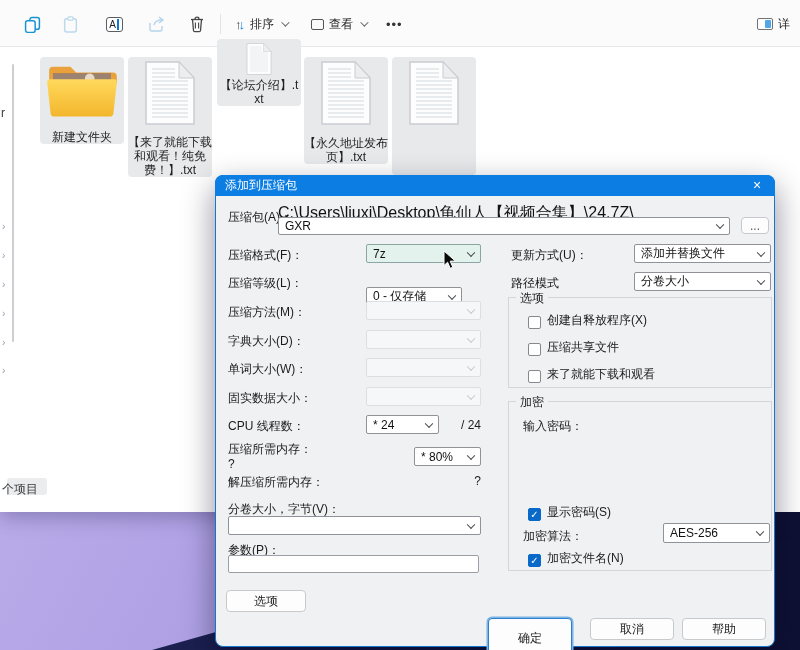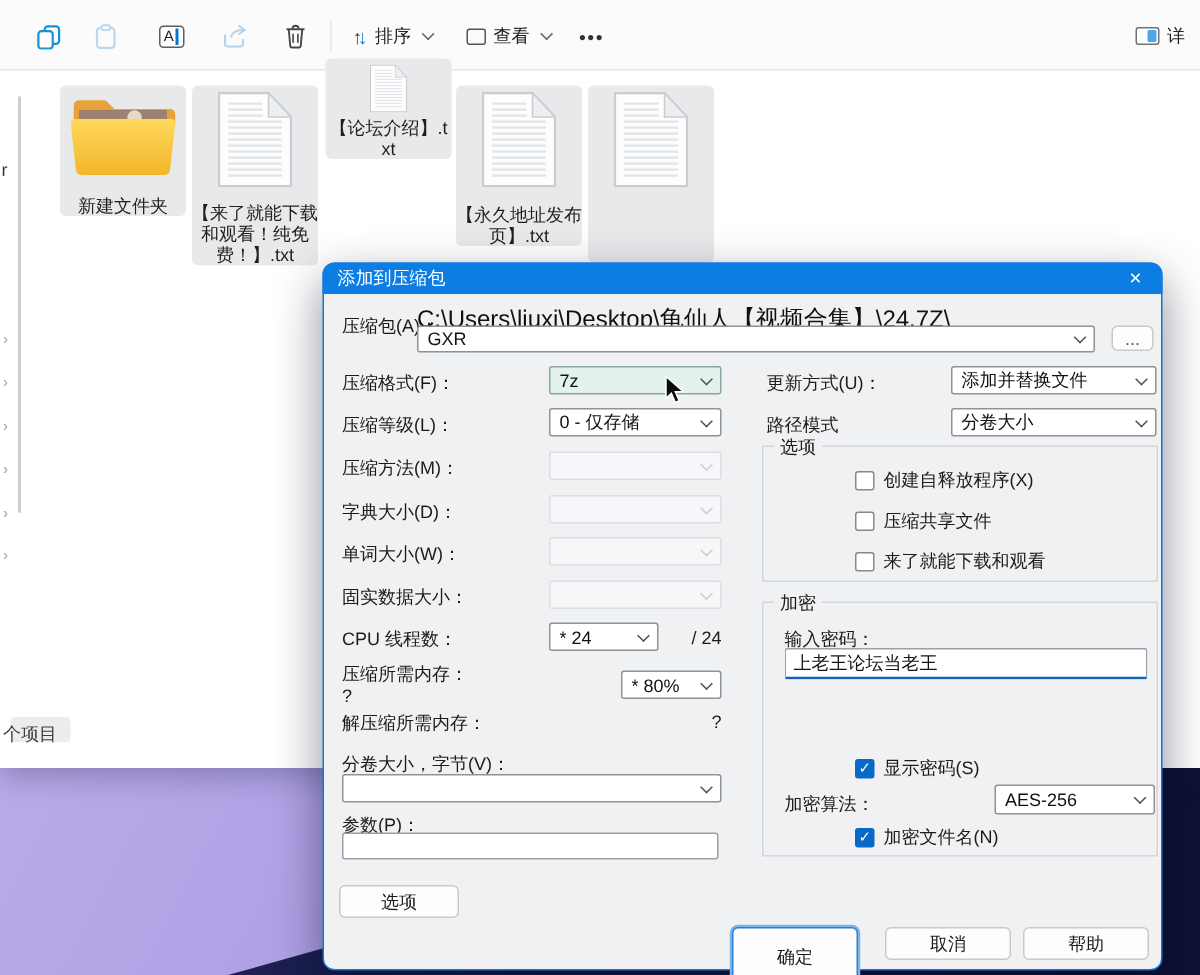--- a/index.html
+++ b/index.html
@@ -46,21 +46,21 @@
   .path-text { position:absolute; left:62px; top:27px; width:452px; font-size:16px; color:#111; white-space:nowrap; overflow:hidden; }
   .combo { position:absolute; background:#fff; border:1px solid #8f9398; border-radius:2px; display:flex; align-items:center; padding:0 18px 0 6px; font-size:12px; color:#111; }
   .combo .chev { position:absolute; right:6px; top:50%; width:6px; height:6px; border-right:1.3px solid #4a4d52; border-bottom:1.3px solid #4a4d52; transform:translateY(-70%) rotate(45deg); }
   .combo.disabled { background:#f6f7f8; border-color:#dcdee1; }
   .combo.disabled .chev { border-color:#c9cbce; }
   .combo.hover { background:#e3f2ec; border-color:#8aa6a0; }
   .txt-input { position:absolute; background:#fff; border:1px solid #9aa0a6; border-radius:2px; font-size:12px; padding:0 5px; font-family:inherit; color:#111; }
   .pw-input { border-bottom:2px solid #1463b8; }
   .group { position:absolute; border:1px solid #d3d6da; }
   .group-title { position:absolute; font-size:12px; background:#eff1f3; padding:0 4px; }
-  .chk-row { position:absolute; display:flex; align-items:center; gap:6px;margin-left:42px; }
+  .chk-row { position:absolute; display:flex; align-items:flex-end; gap:6px; }
   .checkbox { width:13px; height:13px; border:1px solid #85898e; border-radius:2px; background:#fff; flex:0 0 auto; }
   .checkbox.checked { background:#0969c9; border-color:#0969c9; color:#fff; font-size:10px; line-height:12px; text-align:center; }
   .chk-label { font-size:12px; color:#1b1b1b; white-space:nowrap; }
   .btn { position:absolute; background:#fdfdfd; border:1px solid #c7c9cc; border-radius:4px; font-size:12px; color:#1b1b1b; text-align:center; display:flex; align-items:center; justify-content:center; }
   .btn.focused { border-color:#2f7fd0; box-shadow:0 0 0 1.5px #7db4e4; }
   .qmark { position:absolute; font-size:12px; color:#1b1b1b; }
 
   
   .cursor { position:absolute; left:443px; top:250px; z-index:50; }
 </style>
@@ -261,21 +261,21 @@
   </div>
   <div class="btn" style="left:525px;top:41px;width:28px;height:17px;color:#555">...</div>
 
   <div class="lbl" style="left:12px;top:71px">压缩格式(F)：</div>
   <div class="combo hover" style="left:150px;top:68px;width:115px;height:19px">
     <span>7z</span>
       <span class="chev"></span>
   </div>
 
   <div class="lbl" style="left:12px;top:99px">压缩等级(L)：</div>
-  <div class="combo" style="left:150px;top:96px;width:115px;height:19px">
+  <div class="combo" style="left:150px;top:111px;width:96px;height:19px">
     <span>0 - 仅存储</span>
       <span class="chev"></span>
   </div>
 
   <div class="lbl" style="left:12px;top:128px">压缩方法(M)：</div>
   <div class="combo disabled" style="left:150px;top:125px;width:115px;height:19px">
     <span></span>
       <span class="chev"></span>
   </div>
 
@@ -348,21 +348,20 @@
     <span class="chk-label">压缩共享文件</span>
   </div>
   <div class="chk-row" style="left:312px;top:190px">
     <span class="checkbox"></span>
     <span class="chk-label">来了就能下载和观看</span>
   </div>
 
   <div class="group" style="left:292px;top:225px;width:264px;height:170px"></div>
   <div class="group-title" style="left:300px;top:218px">加密</div>
   <div class="lbl" style="left:307px;top:242px">输入密码：</div>
-  <input class="txt-input pw-input" style="left: 307px; top: 256px; width: 242px; height: 21px;" value="上老王论坛当老王">
   <div class="chk-row" style="left:312px;top:328px">
     <span class="checkbox checked">✓</span>
     <span class="chk-label">显示密码(S)</span>
   </div>
   <div class="lbl" style="left:307px;top:352px">加密算法：</div>
   <div class="combo" style="left:447px;top:347px;width:107px;height:20px">
     <span>AES-256</span>
       <span class="chev"></span>
   </div>
   <div class="chk-row" style="left:312px;top:374px">

